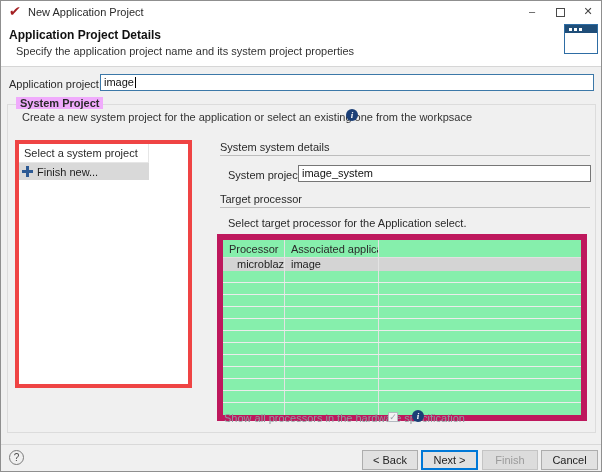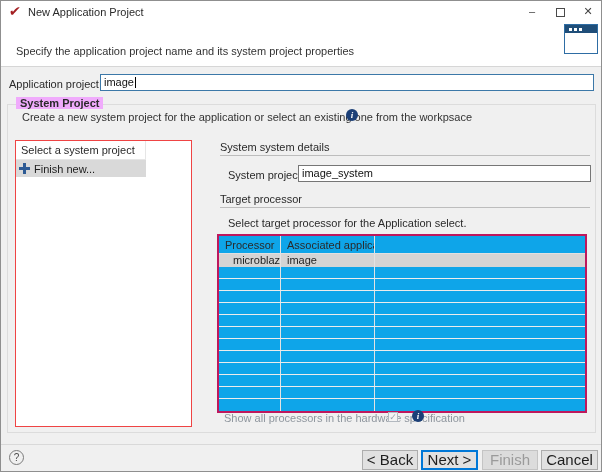--- a/index.html
+++ b/index.html
@@ -41,35 +41,35 @@
   .groupbox { position:absolute; left:6px; top:37px; width:589px; height:329px;
               border:1px solid #dcdcdc; }
   .gb-legend { position:absolute; left:8px; top:-8px; background:#f0abfc; padding:0 4px; color:#2a2a2a;font-weight:bold; }
   .gb-desc { position:absolute; left:14px; top:6px; color:#333; }
   .info-icon { position:absolute; width:12px; height:12px; border-radius:50%; background:#1b3f77;
                color:#fff; font-family:"Liberation Serif", serif; font-style:italic; font-weight:bold;
                font-size:9px; text-align:center; line-height:12px; }
   .info-1 { left:338px; top:4px; }
   .info-2 { left:404px; top:305px; }
   
-  .sys-list { position:absolute; left:7px; top:35px; width:177px; height:287px;
-              background:#fff; border:1px solid #ef4444; }
+  .sys-list { position:absolute; left:7px; top:35px; width:177px; height:248px;
+              background:#fff; border:4px solid #ef4444; }
   .sys-list-header { height:19px; line-height:19px; padding-left:5px; border-bottom:1px solid #e6e6e6;
                      color:#2a2a2a; width:130px; border-right:1px solid #e6e6e6; }
   .sys-list-item { height:17px; display:flex; align-items:center; gap:4px; padding-left:3px;
                    background:#d9d9d9; width:130px; }
   .plus-icon { position:relative; width:11px; height:11px; flex:0 0 11px; }
   .plus-icon::before { content:""; position:absolute; left:4px; top:0; width:3px; height:11px; background:#2d5a94; }
   .plus-icon::after  { content:""; position:absolute; left:0; top:4px; width:11px; height:3px; background:#2d5a94; }
   
   .sec-title { position:absolute; color:#2a2a2a; }
   .sec-rule  { position:absolute; width:370px; height:1px; background:#bdbdbd; }
   
-  .proc-table { position:absolute; left:209px; top:129px; width:370px; background:#0ea5e9;
-                border:2px solid #be185d; }
+  .proc-table { position:absolute; left:209px; top:129px; width:370px; background:#86efac;
+                border:6px solid #be185d; }
   .trow { display:flex; }
   .tcell { overflow:hidden; white-space:nowrap; }
   .c1 { width:62px; border-right:1px solid #e3e3e3; }
   .c2 { width:94px; border-right:1px solid #e3e3e3; }
   .c3 { flex:1; }
   .thead { height:18px; line-height:18px; border-bottom:1px solid #e0e0e0; }
   .thead .tcell { padding-left:6px; color:#2a2a2a; }
   .trow-sel { height:13px; line-height:13px; background:#d4d4d4; }
   .trow-sel .c1 { padding-left:14px; }
   .trow-sel .c2 { padding-left:6px; }
@@ -79,41 +79,42 @@
   .cb-label { position:absolute; left:216px; top:307px; color:#8f969e; }
   .checkbox { position:absolute; left:380px; top:307px; width:10px; height:10px;
               border:1px solid #b3b9c0; background:#f3f3f3; font-size:9px; line-height:9px;
               text-align:center; color:#9aa2ab; }
   
   .separator { position:absolute; left:0; top:443px; width:100%; height:1px; background:#d9d9d9; }
   .footer { position:absolute; left:0; top:444px; width:602px; height:28px; background:#f0f0f0; }
   .help-icon { position:absolute; left:8px; top:5px; width:15px; height:15px; border:1px solid #7b7b7b;
                border-radius:50%; text-align:center; line-height:14px; font-size:10px; color:#4a4a4a; }
   .btn { position:absolute; top:5px; height:20px; background:#e1e1e1; border:1px solid #adadad;
-         font-family:"Liberation Sans", sans-serif; font-size:15px; color:#1e1e1e;
+         font-family:"Liberation Sans", sans-serif; font-size:11px; color:#1e1e1e;
          text-align:center; line-height:18px; }
   .btn-back   { left:361px; width:56px; }
   .btn-next   { left:420px; width:57px; border:1px solid #0078d7; box-shadow:inset 0 0 0 1px #0078d7; }
   .btn-finish { left:481px; width:56px; background:#dcdcdc; border-color:#c4c4c4; color:#9b9b9b; }
   .btn-cancel { left:540px; width:57px; }
 </style>
 </head>
 <body>
 
 <div class="dialog">
 
   <div class="titlebar">
     <span class="app-logo">✔</span>
     <span class="win-title">New Application Project</span>
     <span class="win-btn btn-min">–</span>
     <span class="win-btn btn-max"><span class="max-glyph"></span></span>
     <span class="win-btn btn-close">✕</span>
   </div>
 
   <div class="banner">
+    <div class="banner-title">Application Project Details</div>
     <div class="banner-sub">Specify the application project name and its system project properties</div>
     <div class="wiz-icon">
       <div class="wiz-top">
         <span class="wiz-dot"></span>
           <span class="wiz-dot"></span>
           <span class="wiz-dot"></span>
       </div>
     </div>
   </div>
 

